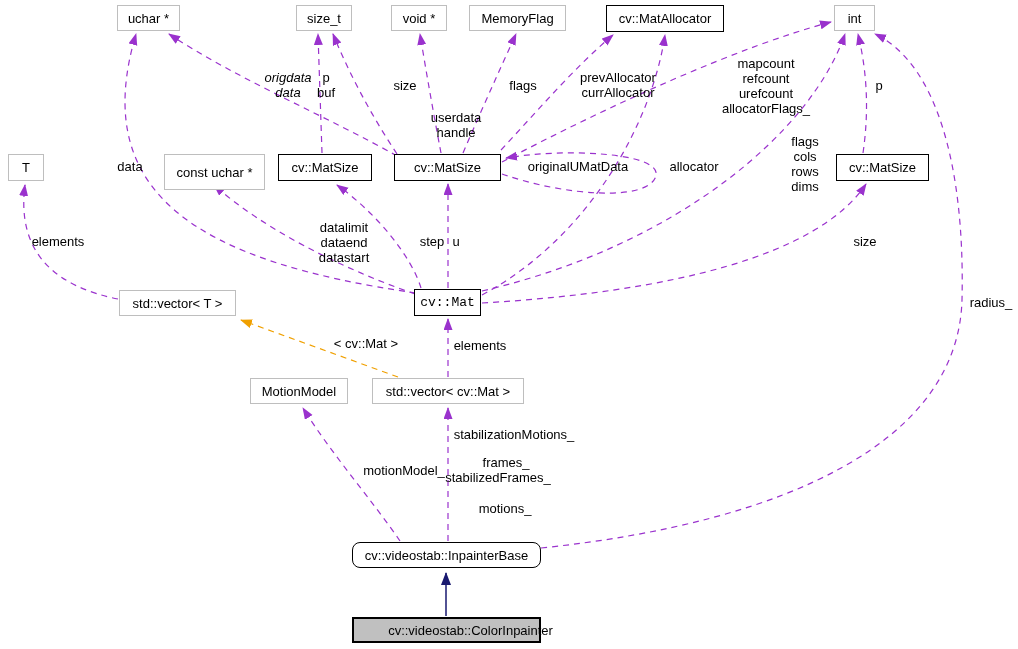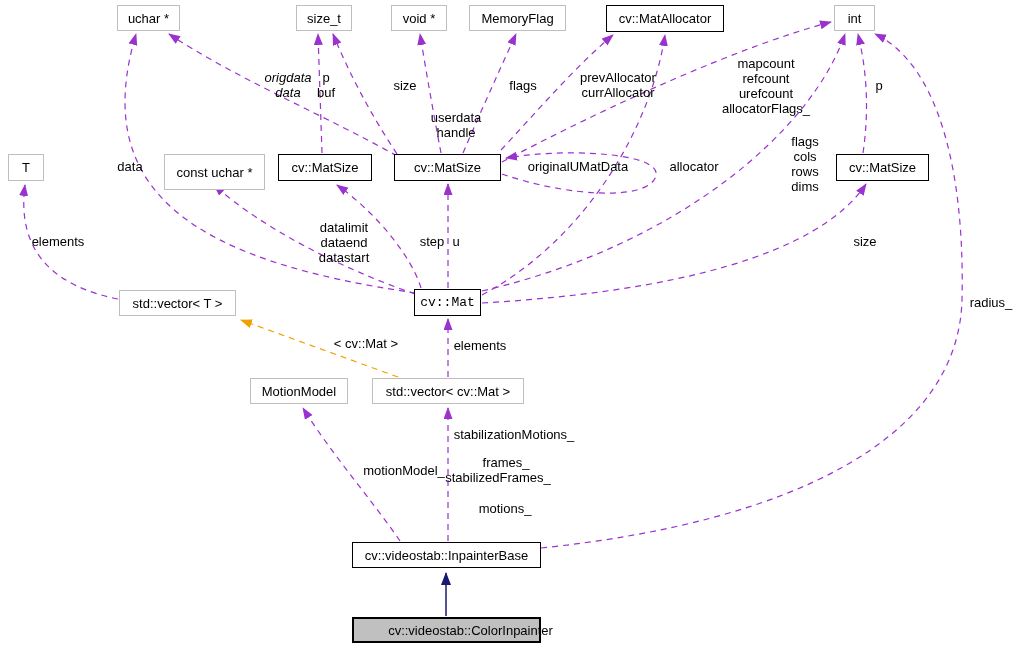--- a/index.html
+++ b/index.html
@@ -88,21 +88,21 @@
     <div class="node plain" style="left: 834px; top: 5px; width: 41px; height: 26px;">int</div>
     <div class="node plain" style="left: 8px; top: 154px; width: 36px; height: 27px;">T</div>
     <div class="node plain" style="left: 164px; top: 154px; width: 101px; height: 36px;">const uchar *</div>
     <div class="node bold" style="left: 278px; top: 154px; width: 94px; height: 27px;">cv::MatSize</div>
     <div class="node bold" style="left: 394px; top: 154px; width: 107px; height: 27px;">cv::MatSize</div>
     <div class="node bold" style="left: 836px; top: 154px; width: 93px; height: 27px;">cv::MatSize</div>
     <div class="node plain" style="left: 119px; top: 290px; width: 117px; height: 26px;">std::vector&lt; T &gt;</div>
     <div class="node bold" style="left: 414px; top: 289px; width: 67px; height: 27px; font-family: Liberation Mono, monospace;">cv::Mat</div>
     <div class="node plain" style="left: 250px; top: 378px; width: 98px; height: 26px;">MotionModel</div>
     <div class="node plain" style="left: 372px; top: 378px; width: 152px; height: 26px; text-align: center;">std::vector&lt; cv::Mat &gt;</div>
-    <div class="node bold" style="left: 352px; top: 542px; width: 189px; height: 26px;">cv::videostab::InpainterBase</div>
+    <div class="node bold" style="left: 352px; top: 542px; width: 189px; height: 26px; border-radius: 8px;">cv::videostab::InpainterBase</div>
     <div class="node main" style="left: 352px; top: 617px; width: 189px; height: 26px; padding-left: 48px;">cv::videostab::ColorInpainter</div>
     <div class="edge-label" style="left: 288px; top: 70px; font-style: italic;">origdata
 data</div>
     <div class="edge-label" style="left: 326px; top: 70px;">p
 buf</div>
     <div class="edge-label" style="left: 405px; top: 78px;">size</div>
     <div class="edge-label" style="left: 456px; top: 70px; margin-top: 40px;">userdata
 handle</div>
     <div class="edge-label" style="left: 523px; top: 78px;">flags</div>
     <div class="edge-label" style="left: 618px; top: 70px;">prevAllocator

